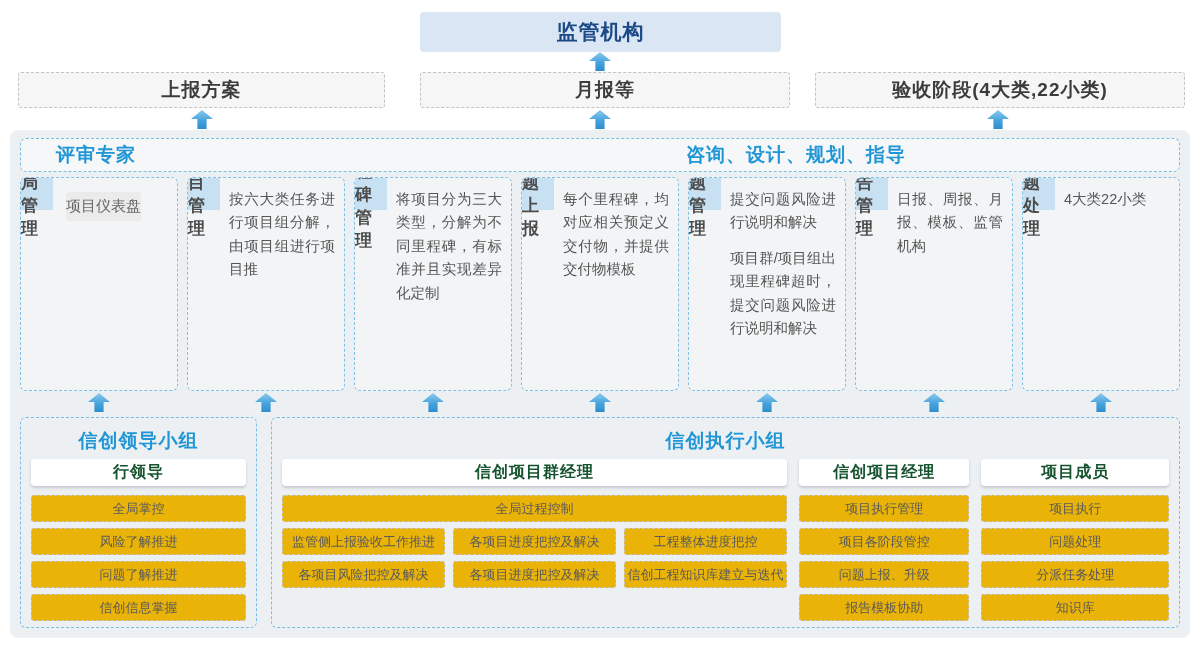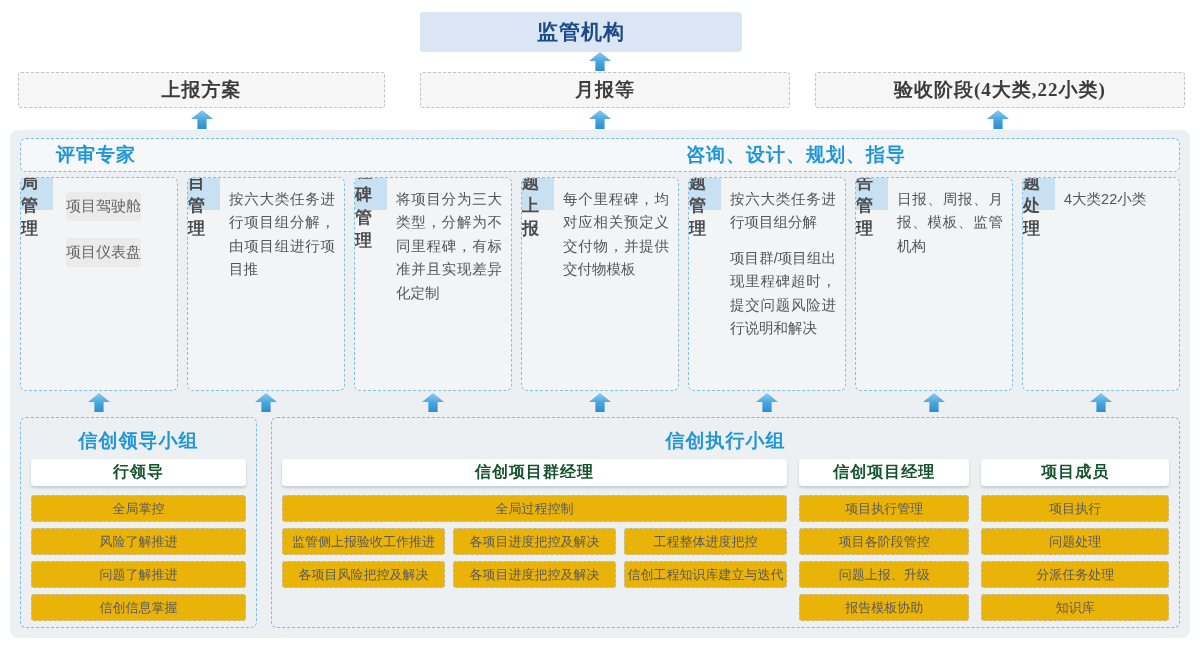--- a/index.html
+++ b/index.html
@@ -6,30 +6,30 @@
   html,body { width: 1200px; height: 650px; }
   body {
     font-family: "Liberation Sans", "DejaVu Sans", sans-serif;
     background: #ffffff;
     position: relative;
     overflow: hidden;
   }
 
   
   .regulator {
-    position: absolute; left: 420px; top: 12px; width: 322px; height: 40px;
+    position: absolute; left: 420px; top: 12px; width: 361px; height: 40px;
     background: #dbe6f4; border-radius: 4px;
     display: flex; align-items: center; justify-content: center;
     font-size: 21px; font-weight: bold; color: #1b4a86; letter-spacing: 1px;
   }
   .out-row-box {
     position: absolute; top: 72px; height: 36px;
     background: #f6f6f6; border: 1px dashed #c3c3c3; border-radius: 3px;
     display: flex; align-items: center; justify-content: center;
-    font-size: 19px; font-weight: bold; color: #3c3c3c; letter-spacing: 1px; font-family: Liberation Serif, serif;
+    font-size: 19px; font-weight: bold; color: #3c3c3c; letter-spacing: 1px;
   }
   .out1 { left: 18px;  width: 367px; }
   .out2 { left: 420px; width: 370px; }
   .out3 { left: 815px; width: 370px; }
 
   
   .arr {
     width: 22px; height: 19px;
     background: linear-gradient(180deg, #8ccaee 0%, #47a3dc 55%, #2d8ecd 100%);
     clip-path: polygon(50% 0%, 100% 48%, 71% 48%, 71% 100%, 29% 100%, 29% 48%, 0% 48%);
@@ -147,21 +147,20 @@
   <div class="advisor-bar">
     <span class="blue-t advisor-left">评审专家</span>
     <span class="blue-t advisor-right">咨询、设计、规划、指导</span>
   </div>
 
   <div class="cols">
 
     <div class="col">
       <div class="col-head">全局管理</div>
       <div class="col-body">
-        <div class="pill">项目驾驶舱</div>
         <div class="pill">项目仪表盘</div>
       </div>
     </div>
 
     <div class="col">
       <div class="col-head">项目管理</div>
       <div class="col-body">
         <p>按六大类任务进行项目组分解，由项目组进行项目推</p>
       </div>
     </div>
@@ -176,21 +175,21 @@
     <div class="col">
       <div class="col-head">问题上报</div>
       <div class="col-body">
         <p>每个里程碑，均对应相关预定义交付物，并提供交付物模板</p>
       </div>
     </div>
 
     <div class="col">
       <div class="col-head">问题管理</div>
       <div class="col-body">
-        <p>按六大类任务进行项目组分解</p>
+        <p>提交问题风险进行说明和解决</p>
         <p>项目群/项目组出现里程碑超时，提交问题风险进行说明和解决</p>
       </div>
     </div>
 
     <div class="col">
       <div class="col-head">报告管理</div>
       <div class="col-body">
         <p>日报、周报、月报、模板、监管机构</p>
       </div>
     </div>

